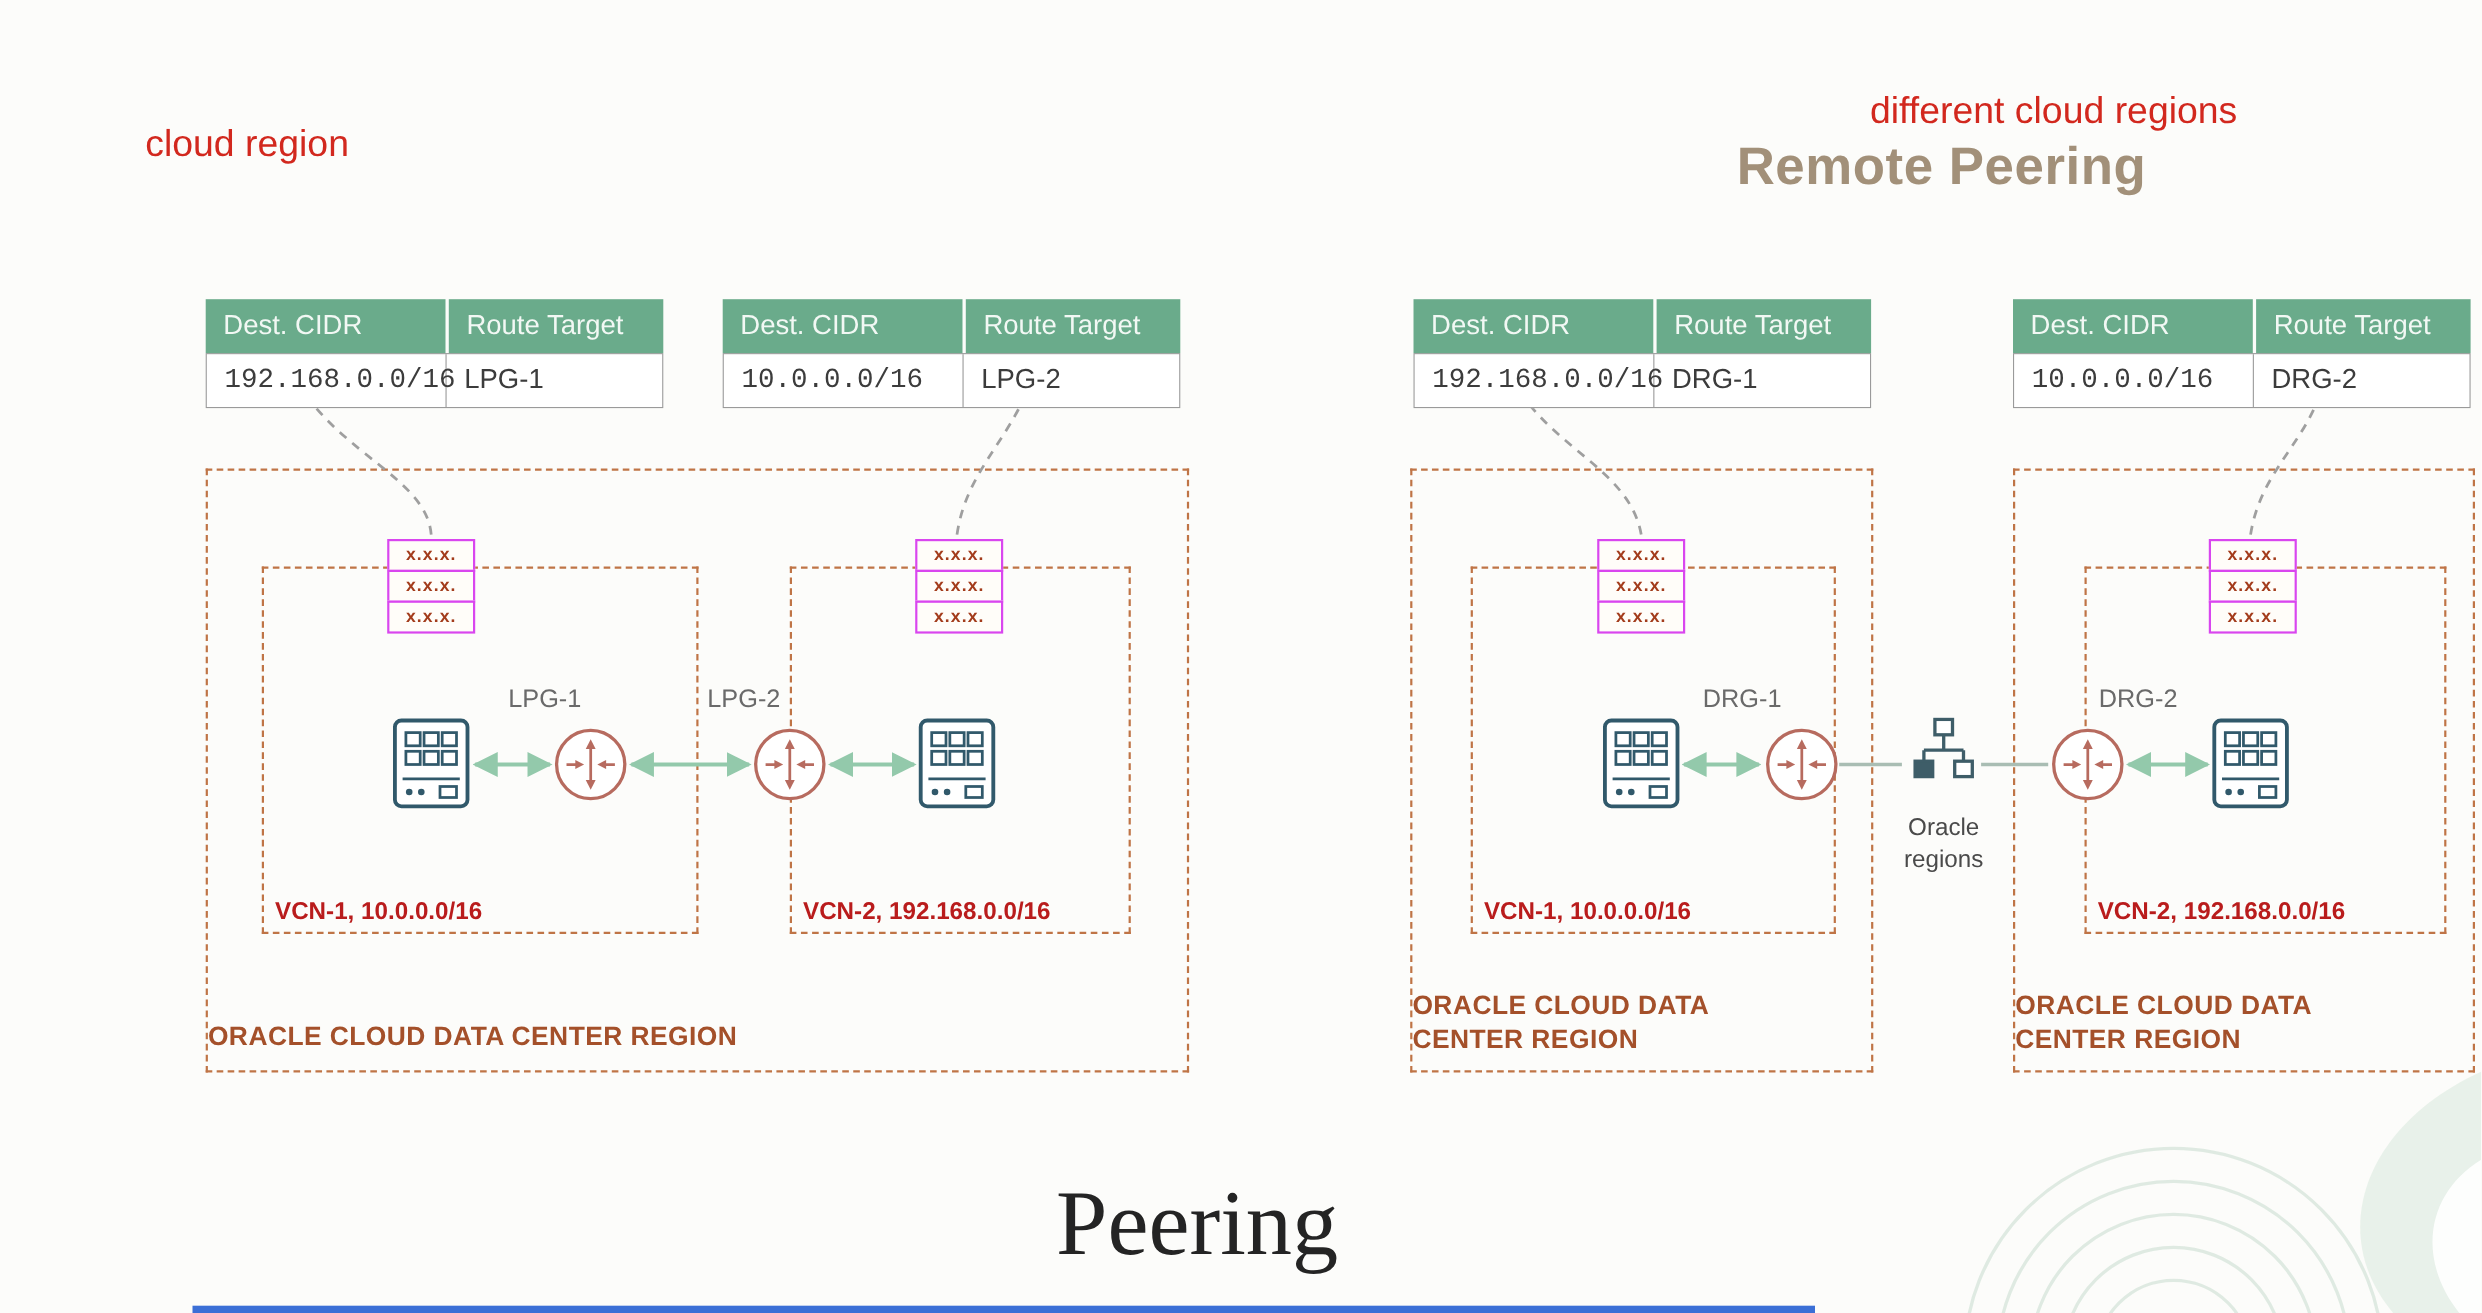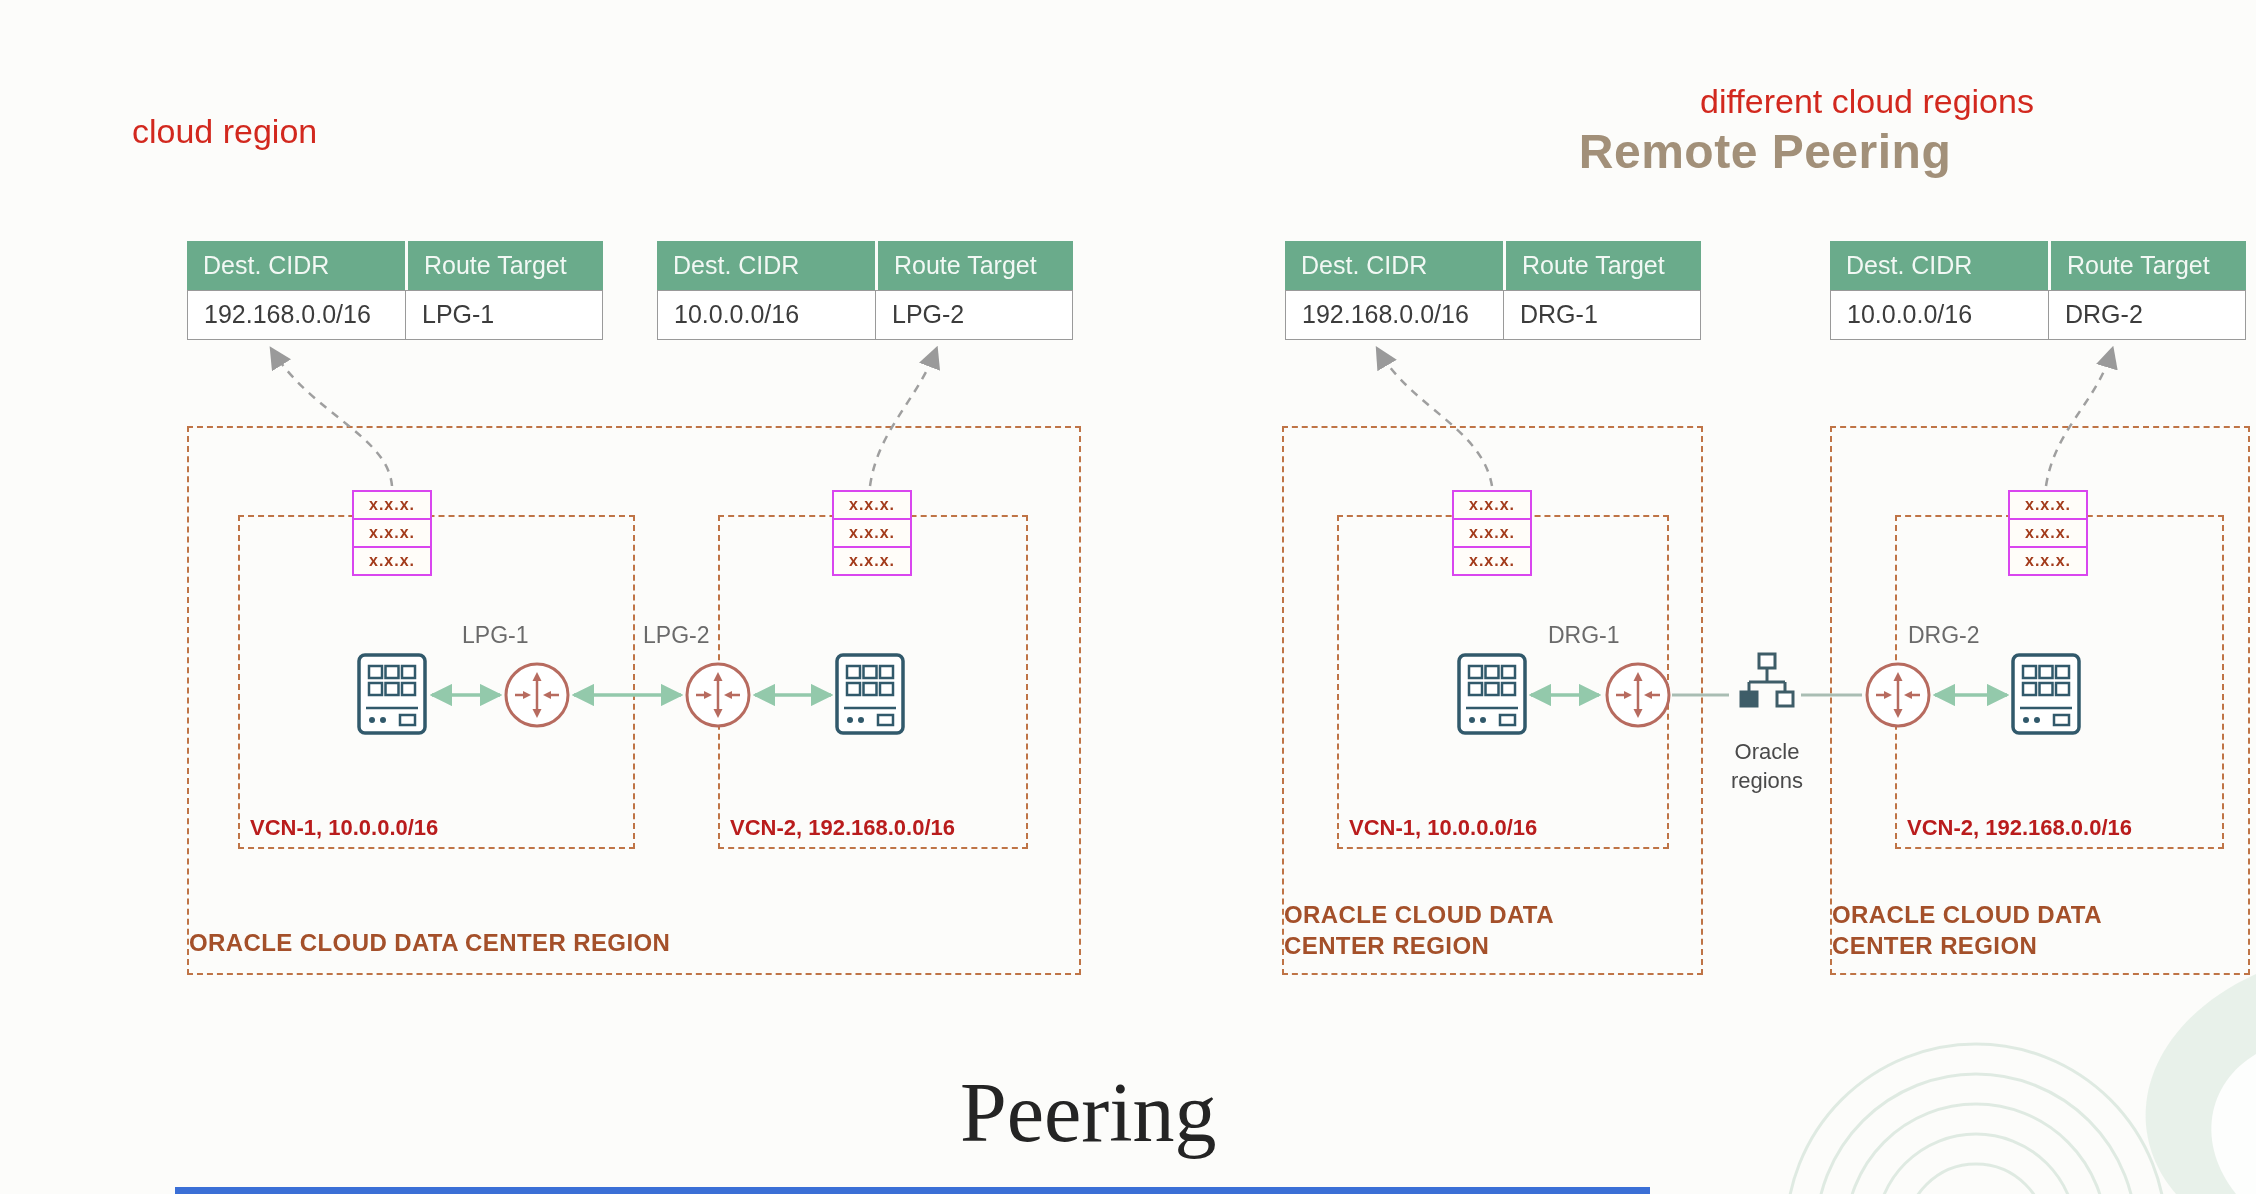--- a/index.html
+++ b/index.html
@@ -17,30 +17,30 @@
     font-size:24px; font-weight:bold; color:#a4502a; letter-spacing:.4px;
   }
   .region-label-2l { bottom:12px; line-height:1.3; }
   .vcn-label {
     position:absolute; left:10px; bottom:6px; font-size:22px; font-weight:bold;
     color:#b91c1c; white-space:nowrap;
   }
 
   
   .rtable { position:absolute; width:416px; }
-  .rtable .hdr { display:flex; }
+  .rtable .hdr { display:flex;margin-top:31px; }
   .rtable .hc {
     background:#6aab8b; color:#f2f8f4; font-size:25px;
     padding:10px 0 10px 16px; box-sizing:border-box;
   }
   .hc1 { width:218px; margin-right:3px; }
   .hc2 { flex:1; }
   .rtable .drow { display:flex; background:#ffffff; border:1px solid #9a9a9a; }
   .dc { font-size:25px; color:#3c3c3c; padding:9px 0 10px 16px; box-sizing:border-box; }
-  .dc1 { width:218px; border-right:1px solid #9a9a9a; }
+  .dc1 { width:218px; border-right:1px solid #9a9a9a;font-family:Liberation Mono, monospace; }
   .dc2 { flex:1; }
 
   
   .rt-icon { position:absolute; width:80px; }
   .rt-row {
     height:26px; border:2px solid #d946ef; background:#fffdf9; margin-top:-2px;
     display:flex; align-items:center; justify-content:center;
     font-size:16px; font-weight:bold; color:#a33c1c; letter-spacing:1px;
   }
   .rt-row:first-child { margin-top:0; }

